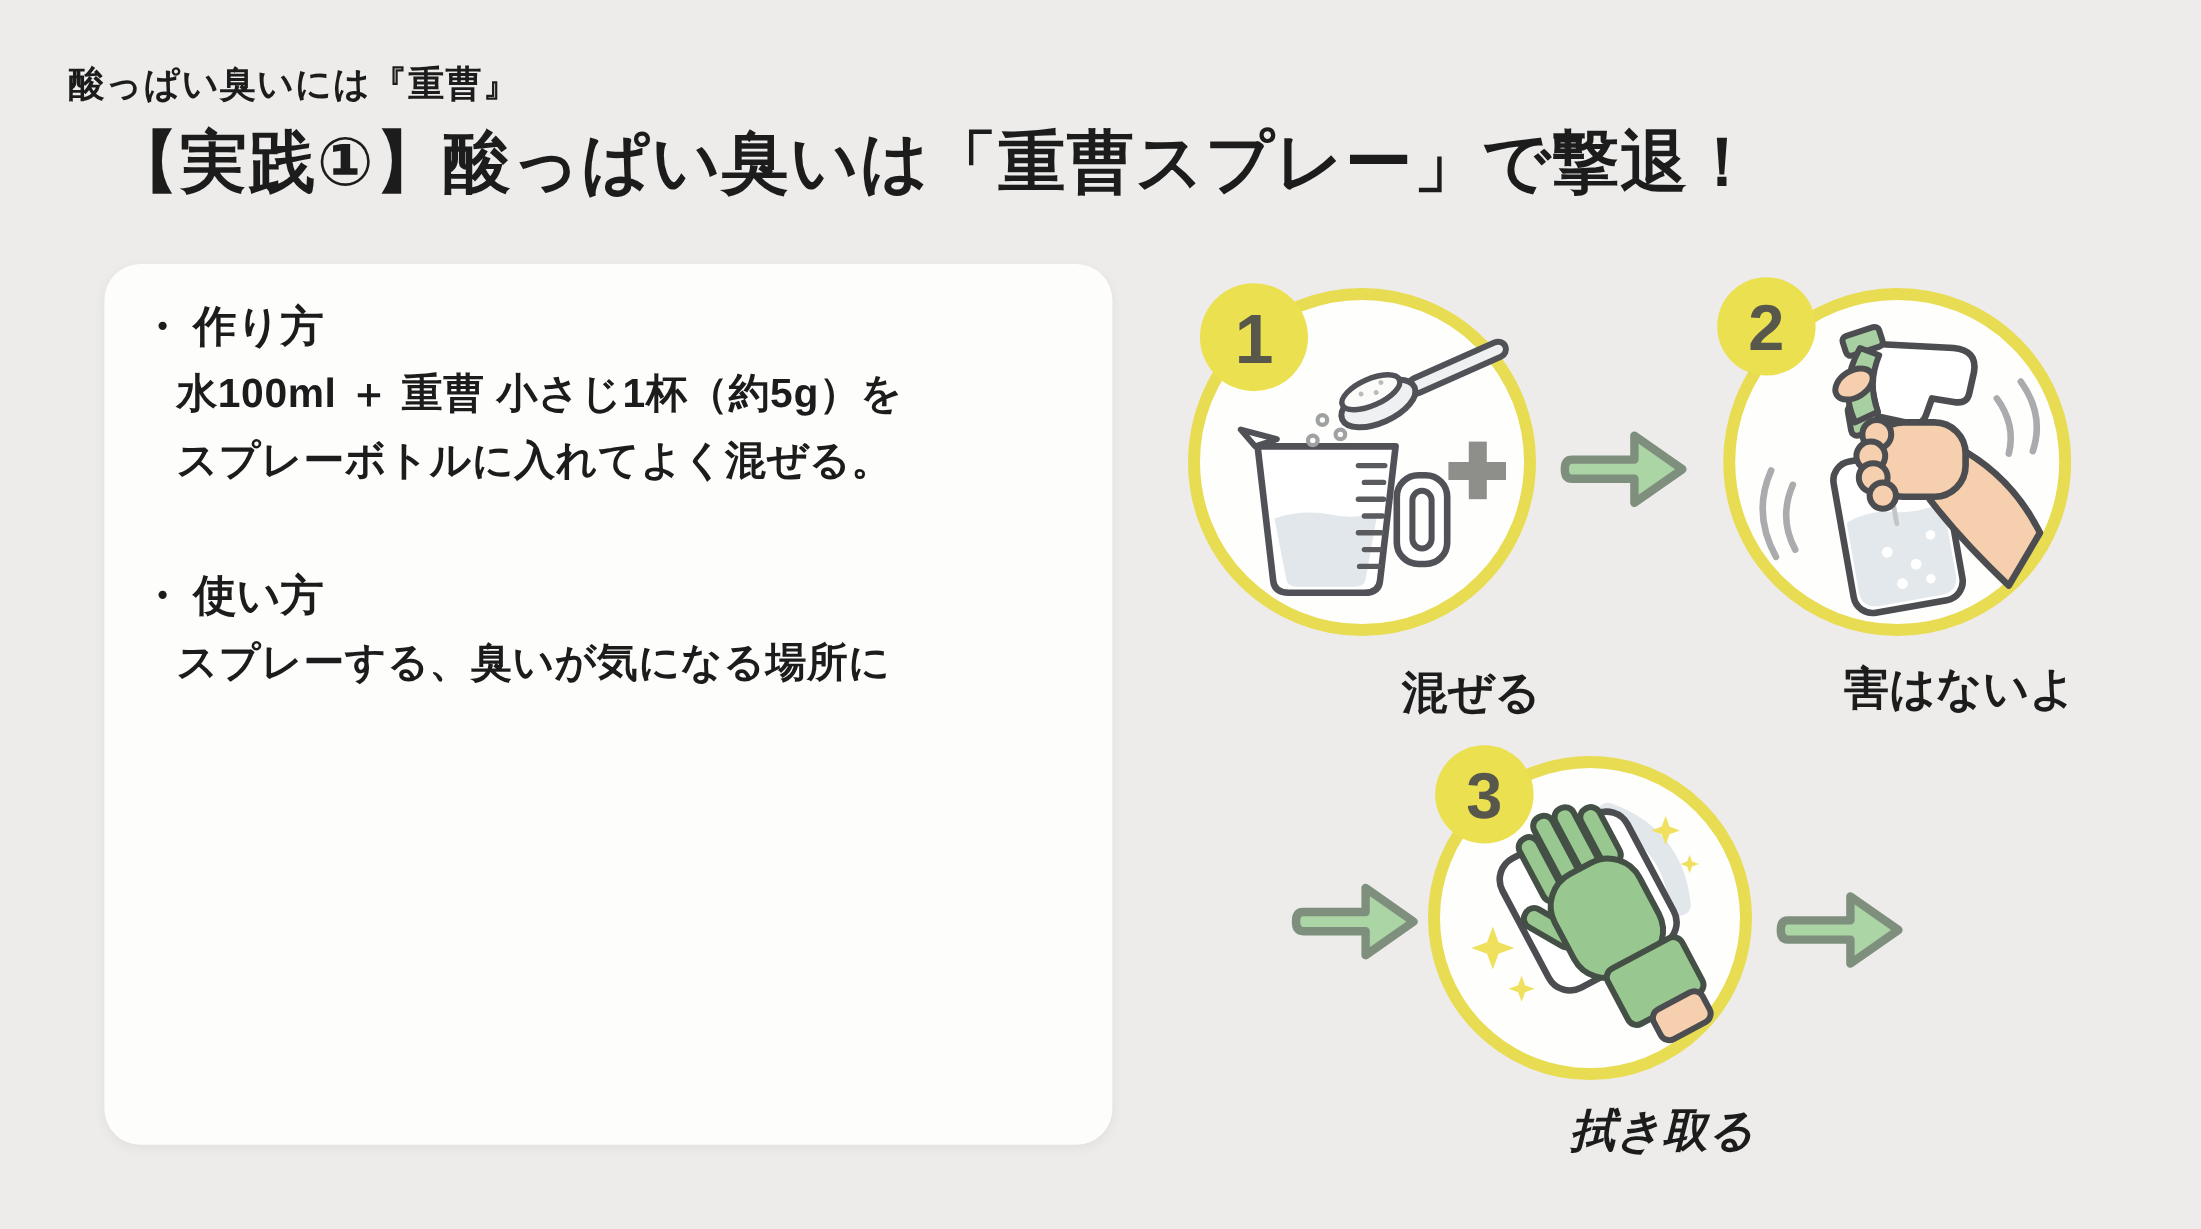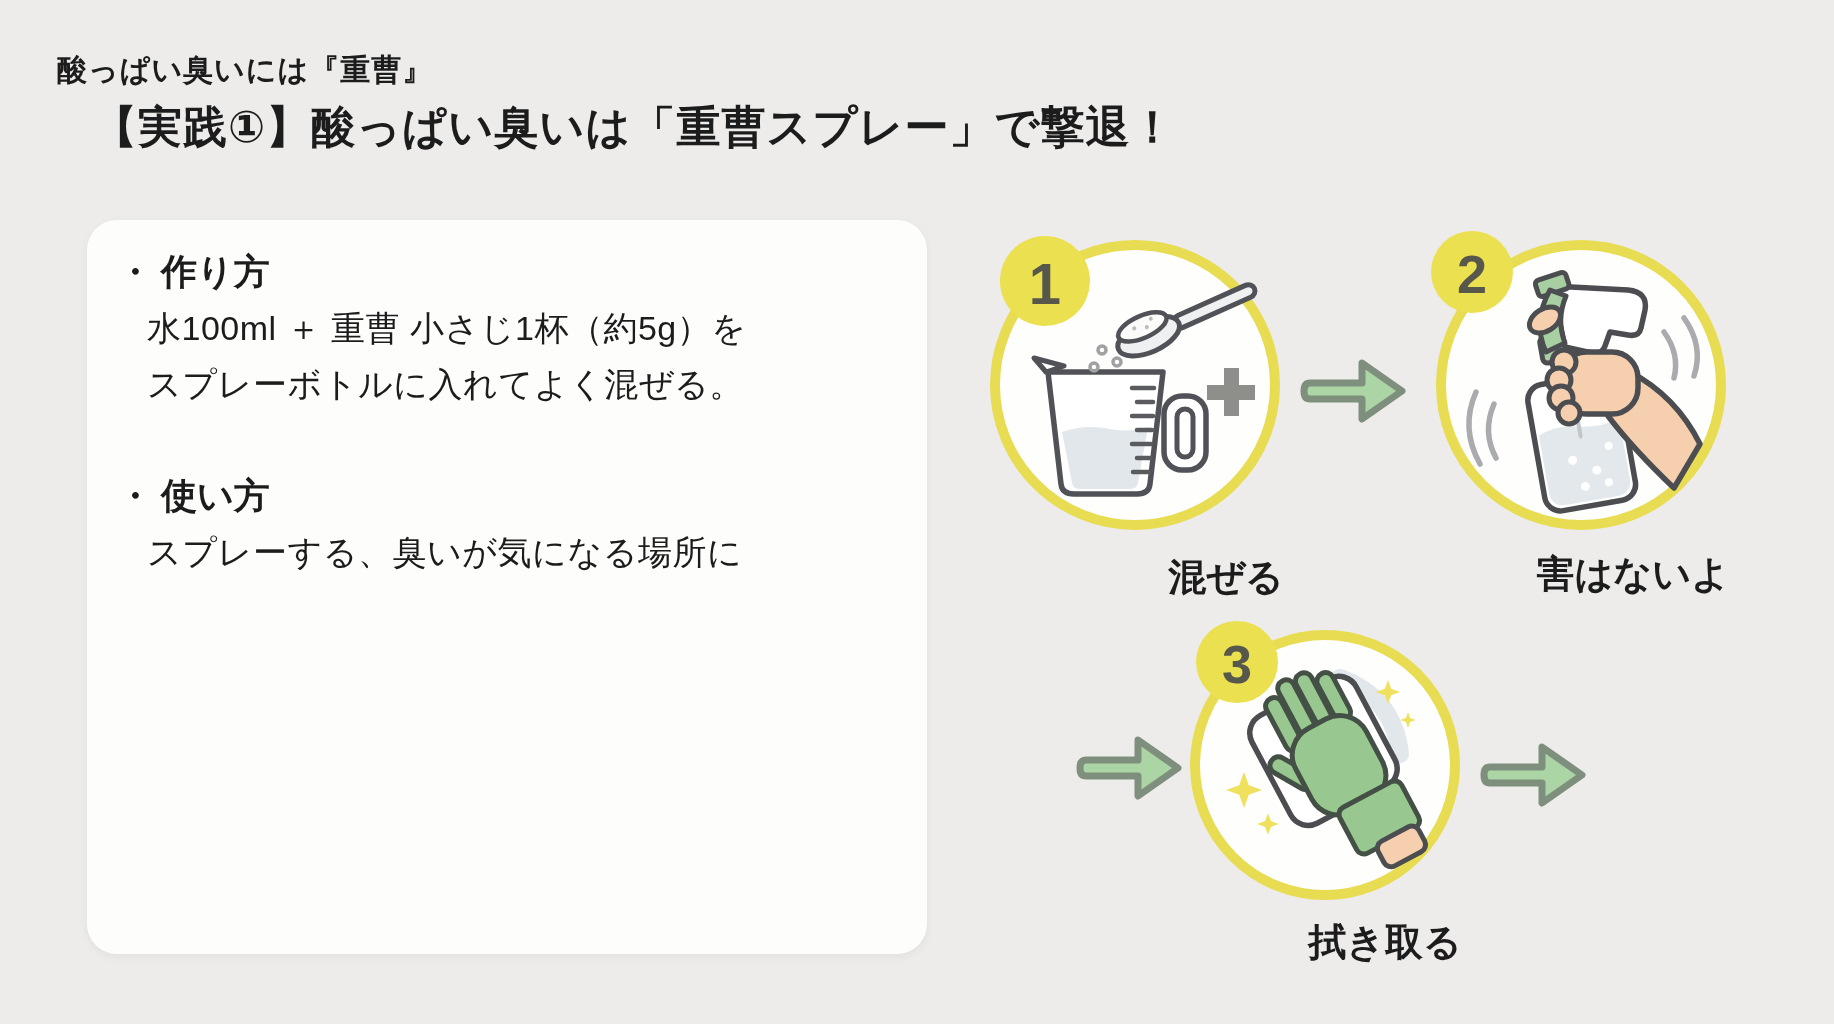--- a/index.html
+++ b/index.html
@@ -1,26 +1,26 @@
 <!DOCTYPE html>
 <html><head>
 <meta charset="utf-8">
 <style>
   html,body{margin:0;padding:0;background:#edecea;}
   .canvas{position:relative;width:1834px;height:1024px;background:#edecea;overflow:hidden;
           font-family:"Liberation Sans","DejaVu Sans",sans-serif;color:#1c1c1c;}
   .kicker{position:absolute;left:57px;top:50px;font-size:30px;font-weight:700;letter-spacing:1px;}
-  .title{position:absolute;left:93px;top:98px;font-size:44px;font-weight:700;letter-spacing:1px;}
+  .title{position:absolute;left:93px;top:98px;font-size:56px;font-weight:700;letter-spacing:1px;}
   .card{position:absolute;left:75px;top:220px;width:840px;height:734px;background:#fdfdfc;
         border-radius:30px;box-shadow:0 3px 10px rgba(0,0,0,.05);
         padding:24px 28px 0 30px;box-sizing:border-box;margin-left:12px;}
   .section{margin-bottom:56px;}
   .sec-head{font-size:36px;font-weight:700;line-height:56px;}
   .bullet{margin-right:8px;}
-  .sec-line{font-size:34px;font-weight:400;line-height:56px;margin-left:30px;letter-spacing:.5px;}
+  .sec-line{font-size:34px;font-weight:700;line-height:56px;margin-left:30px;letter-spacing:.5px;}
   .step{position:absolute;}
   .step-label{position:absolute;left:0;width:100%;text-align:right;font-size:38px;font-weight:700;}
   .arrow{position:absolute;}
   svg{overflow:visible;display:block;}
 </style>
 </head>
 <body>
 
 <div class="canvas">
 
@@ -172,20 +172,20 @@
         <path transform="translate(80,196) scale(0.9)" d="M0,-12 L3.2,-3.2 L12,0 L3.2,3.2 L0,12 L-3.2,3.2 L-12,0 L-3.2,-3.2 Z"></path>
         <path transform="translate(200,64) scale(1.0)" d="M0,-12 L3.2,-3.2 L12,0 L3.2,3.2 L0,12 L-3.2,3.2 L-12,0 L-3.2,-3.2 Z"></path>
         <path transform="translate(220,92) scale(0.65)" d="M0,-12 L3.2,-3.2 L12,0 L3.2,3.2 L0,12 L-3.2,3.2 L-12,0 L-3.2,-3.2 Z"></path>
       </g>
 
       <g>
         <circle cx="49" cy="34" r="41" fill="#ebe04f"></circle>
         <text x="49" y="36" text-anchor="middle" dominant-baseline="central" font-size="54" font-weight="bold" fill="#57574c">3</text>
       </g>
     </svg>
-    <div class="step-label" style="top:289px;">拭き取る</div>
+    <div class="step-label" style="top:289px;font-style:italic;">拭き取る</div>
   </div>
 
   <svg class="arrow" style="left:1478px;top:733px;" width="116" height="84" viewBox="0 0 116 84">
     <path d="M12,34 H64 V14 L104,42 L64,70 V50 H12 Q6,50 6,42 Q6,34 12,34 Z" fill="#abd5a5" stroke="#7f8f7d" stroke-width="7" stroke-linejoin="round" stroke-linecap="round"></path>
   </svg>
 
 </div>
 
 </body></html>

